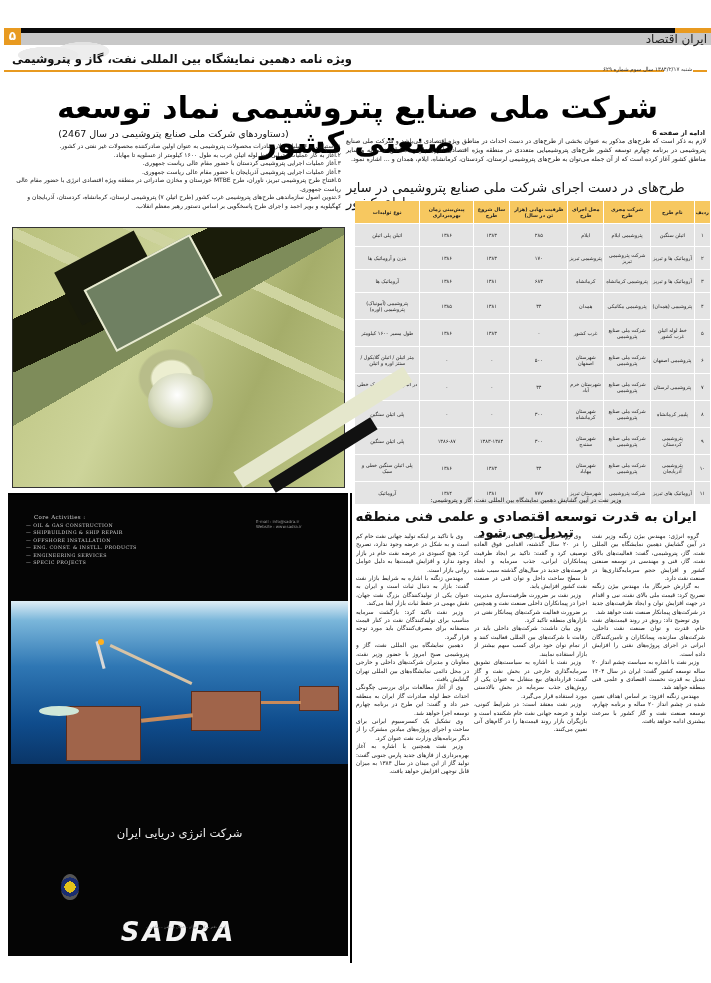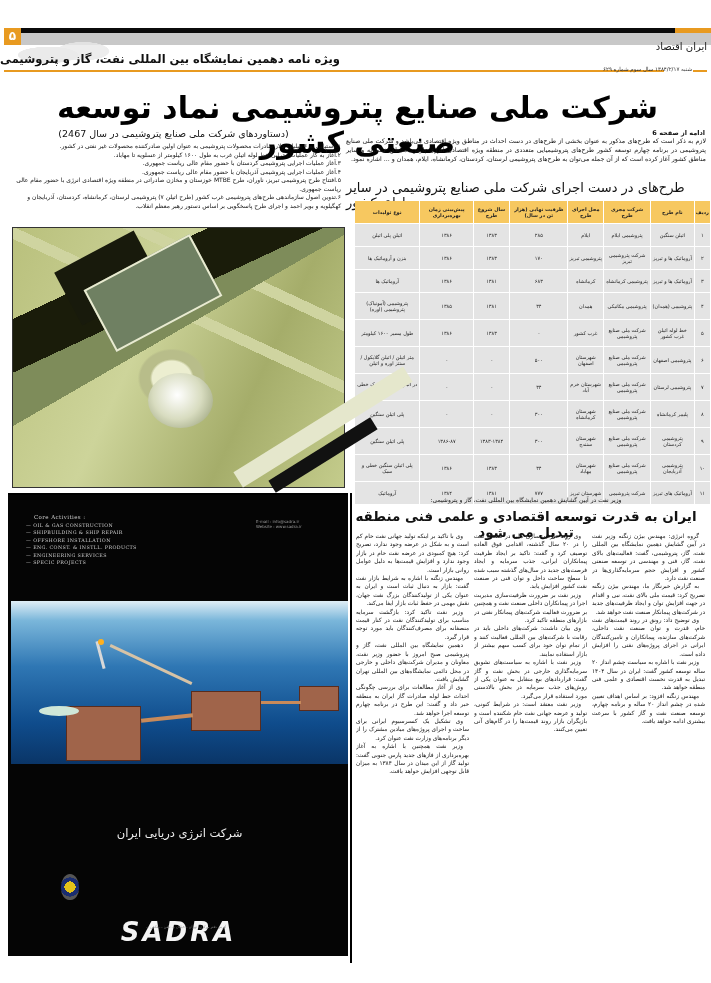--- a/index.html
+++ b/index.html
@@ -6,22 +6,22 @@
   html, body { width:711px; height:983px; background:#fff; overflow:hidden; }
   body { font-family: "DejaVu Sans", sans-serif; color:#111; position:relative; direction:ltr; }
   .rtl { direction: rtl; }
 
   
   .hdr-black { position:absolute; left:20px; top:28px; width:655px; height:5px; background:#0b0b0b; }
   .hdr-orange-right { position:absolute; left:675px; top:28px; width:36px; height:5px; background:#e89a20; }
   .hdr-gray { position:absolute; left:20px; top:33px; width:691px; height:12px; background:#c8c8c8; }
   .page-num { position:absolute; left:4px; top:28px; width:17px; height:17px; background:#e89a20; color:#fff;
     font-family:"DejaVu Sans", sans-serif; font-weight:bold; font-size:12px; text-align:center; line-height:17px; }
-  .paper-name { position:absolute; right:4px; top:41px; height:19px; font-size:10px; line-height:12px; color:#222; }
-  .supplement { position:absolute; left:0; top:52px; font-size:11.5px; font-weight:bold; color:#111; }
+  .paper-name { position:absolute; right:4px; top:33px; height:19px; font-size:12px; line-height:12px; color:#222; }
+  .supplement { position:absolute; left:12px; top:52px; font-size:11.5px; font-weight:bold; color:#111; }
   .orange-rule { position:absolute; left:4px; top:70px; width:660px; height:2px; background:#e89a20; }
   .orange-rule-r { position:absolute; left:693px; top:70px; width:14px; height:2px; background:#e89a20; }
   .dateline { position:absolute; left:562px; top:66px; width:130px; font-size:5.5px; color:#333; text-align:right; }
   .worldmap { position:absolute; left:18px; top:36px; width:100px; height:38px; background:
     radial-gradient(ellipse at 30% 50%, #e6e6e6 0 30%, transparent 31%),
     radial-gradient(ellipse at 65% 40%, #e9e9e9 0 28%, transparent 29%); opacity:.8; }
 
   .headline { position:absolute; left:10px; top:90px; width:695px; text-align:center; font-size:30px; font-weight:bold;
     font-family:"DejaVu Sans", sans-serif; letter-spacing:-0.5px; color:#000; }
 

